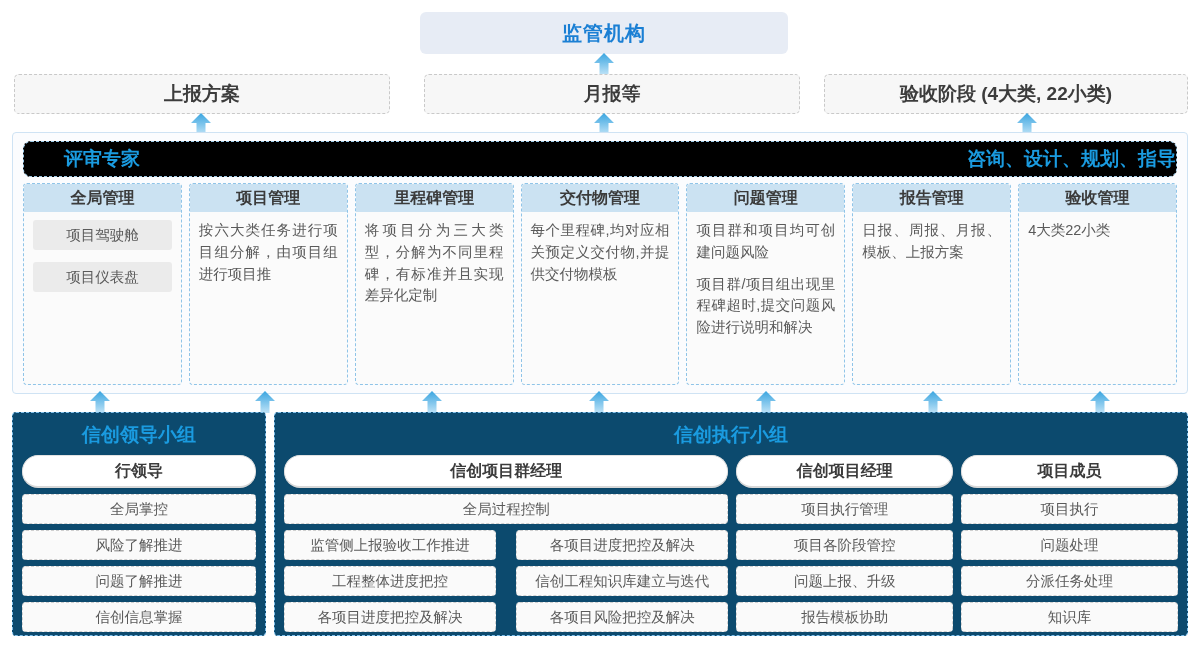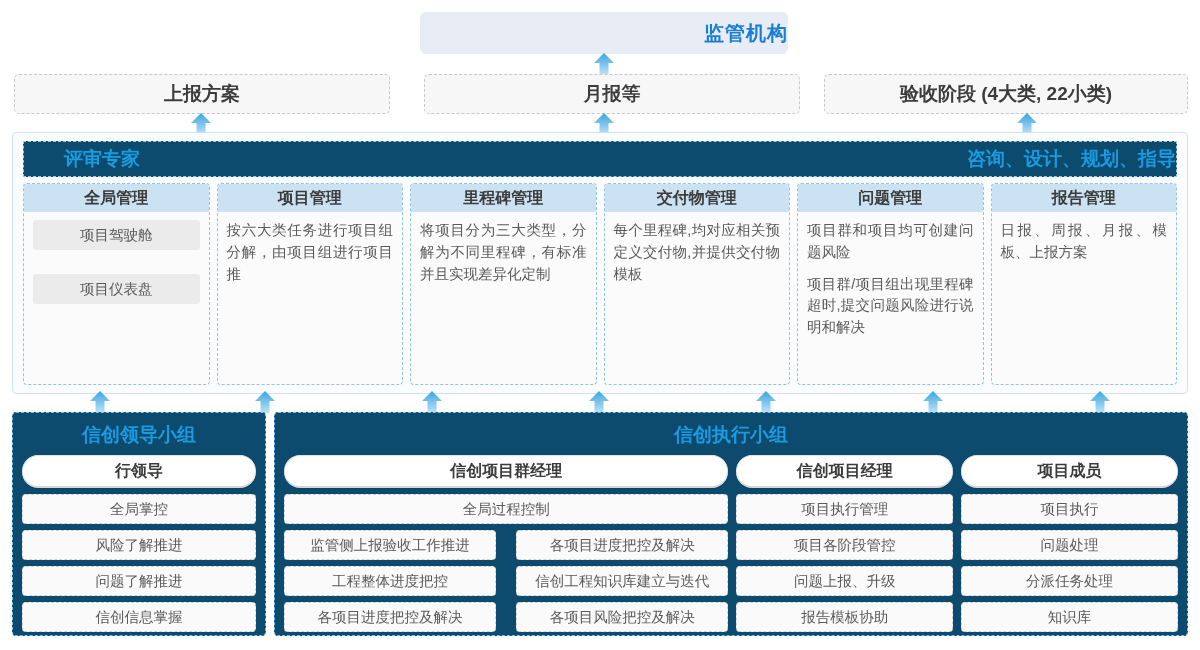--- a/index.html
+++ b/index.html
@@ -10,21 +10,21 @@
     font-family:"Liberation Sans","DejaVu Sans",sans-serif;
     color:#4a4a4a;
     overflow:hidden;
   }
   .canvas{position:relative;width:1200px;height:650px;}
 
   
   .top-box{
     position:absolute;left:420px;top:12px;width:368px;height:42px;
     background:#e7ecf5;border-radius:6px;
-    display:flex;align-items:center;justify-content:flex-end;
+    display:flex;align-items:center;justify-content:center;
     font-size:20px;font-weight:bold;color:#1a7fd4;letter-spacing:1px;
   }
 
   .report-row{position:absolute;left:14px;top:74px;width:1172px;height:38px;}
   .report-box{
     position:absolute;top:0;height:38px;
     background:#f7f7f7;border:1px dashed #c9c9c9;border-radius:5px;
     display:flex;align-items:center;justify-content:center;
     font-size:19px;font-weight:bold;color:#3c3c3c;
   }
@@ -37,21 +37,21 @@
   .arrow svg{display:block;width:22px;height:24px;}
 
   
   .mid-wrap{
     position:absolute;left:12px;top:132px;width:1176px;height:262px;
     background:#fbfcfe;border:1px solid #cfe3f4;border-radius:4px;
     box-sizing:border-box;
   }
   .mid-header{
     position:absolute;left:10px;top:8px;width:1154px;height:36px;
-    background:#0c4a6e;border:1px dashed #9ecbe8;border-radius:0;
+    background:#000000;border:1px dashed #9ecbe8;border-radius:8px;
     box-sizing:border-box;
   }
   .mid-header .hl{
     position:absolute;left:40px;top:50%;transform:translateY(-50%);
     font-size:19px;font-weight:bold;color:#1a9be0;
   }
   .mid-header .hc{
     position:absolute;left:16px;right:0;top:50%;transform:translateY(-50%);
     text-align:right;font-size:19px;font-weight:bold;color:#1a9be0;
   }
@@ -71,21 +71,21 @@
   }
   .col-body{flex:1 1 auto;padding:8px 9px;box-sizing:border-box;}
   .col-body p{
     margin:0 0 10px 0;font-size:14.5px;line-height:1.5;color:#5a5a5a;
     text-align:justify;text-align-last:left;
   }
   .col-body p:last-child{margin-bottom:0;}
   .pill{
     background:#ebebeb;border-radius:3px;height:30px;
     display:flex;align-items:center;justify-content:center;
-    font-size:14.5px;color:#5a5a5a;margin-bottom:24px;
+    font-size:14.5px;color:#5a5a5a;margin-bottom:12px;
   }
 
   
   .bot-wrap{position:absolute;left:12px;top:412px;width:1176px;height:224px;}
   .group{
     position:absolute;top:0;height:224px;
     border:1px dashed #7fc0ec;border-radius:4px;
     background:#0c4a6e;box-sizing:border-box;
   }
   #g-lead{left:0px;width:254px;}
@@ -208,20 +208,26 @@
         </div>
       </div>
 
       <div class="col">
         <div class="col-head">报告管理</div>
         <div class="col-body">
           <p>日报、周报、月报、模板、上报方案</p>
         </div>
       </div>
 
+      <div class="col">
+        <div class="col-head">验收管理</div>
+        <div class="col-body">
+          <p>4大类22小类</p>
+        </div>
+      </div>
 
     </div>
   </div>
 
   <div class="arrow" style="left:89px;top:390px;">
     <svg viewBox="0 0 22 24">
         <path d="M11 1 L21 11 L15.5 11 L15.5 23 L6.5 23 L6.5 11 L1 11 Z" fill="url(#ag1)"></path>
       </svg>
     </div>
   <div class="arrow" style="left:254px;top:390px;">

